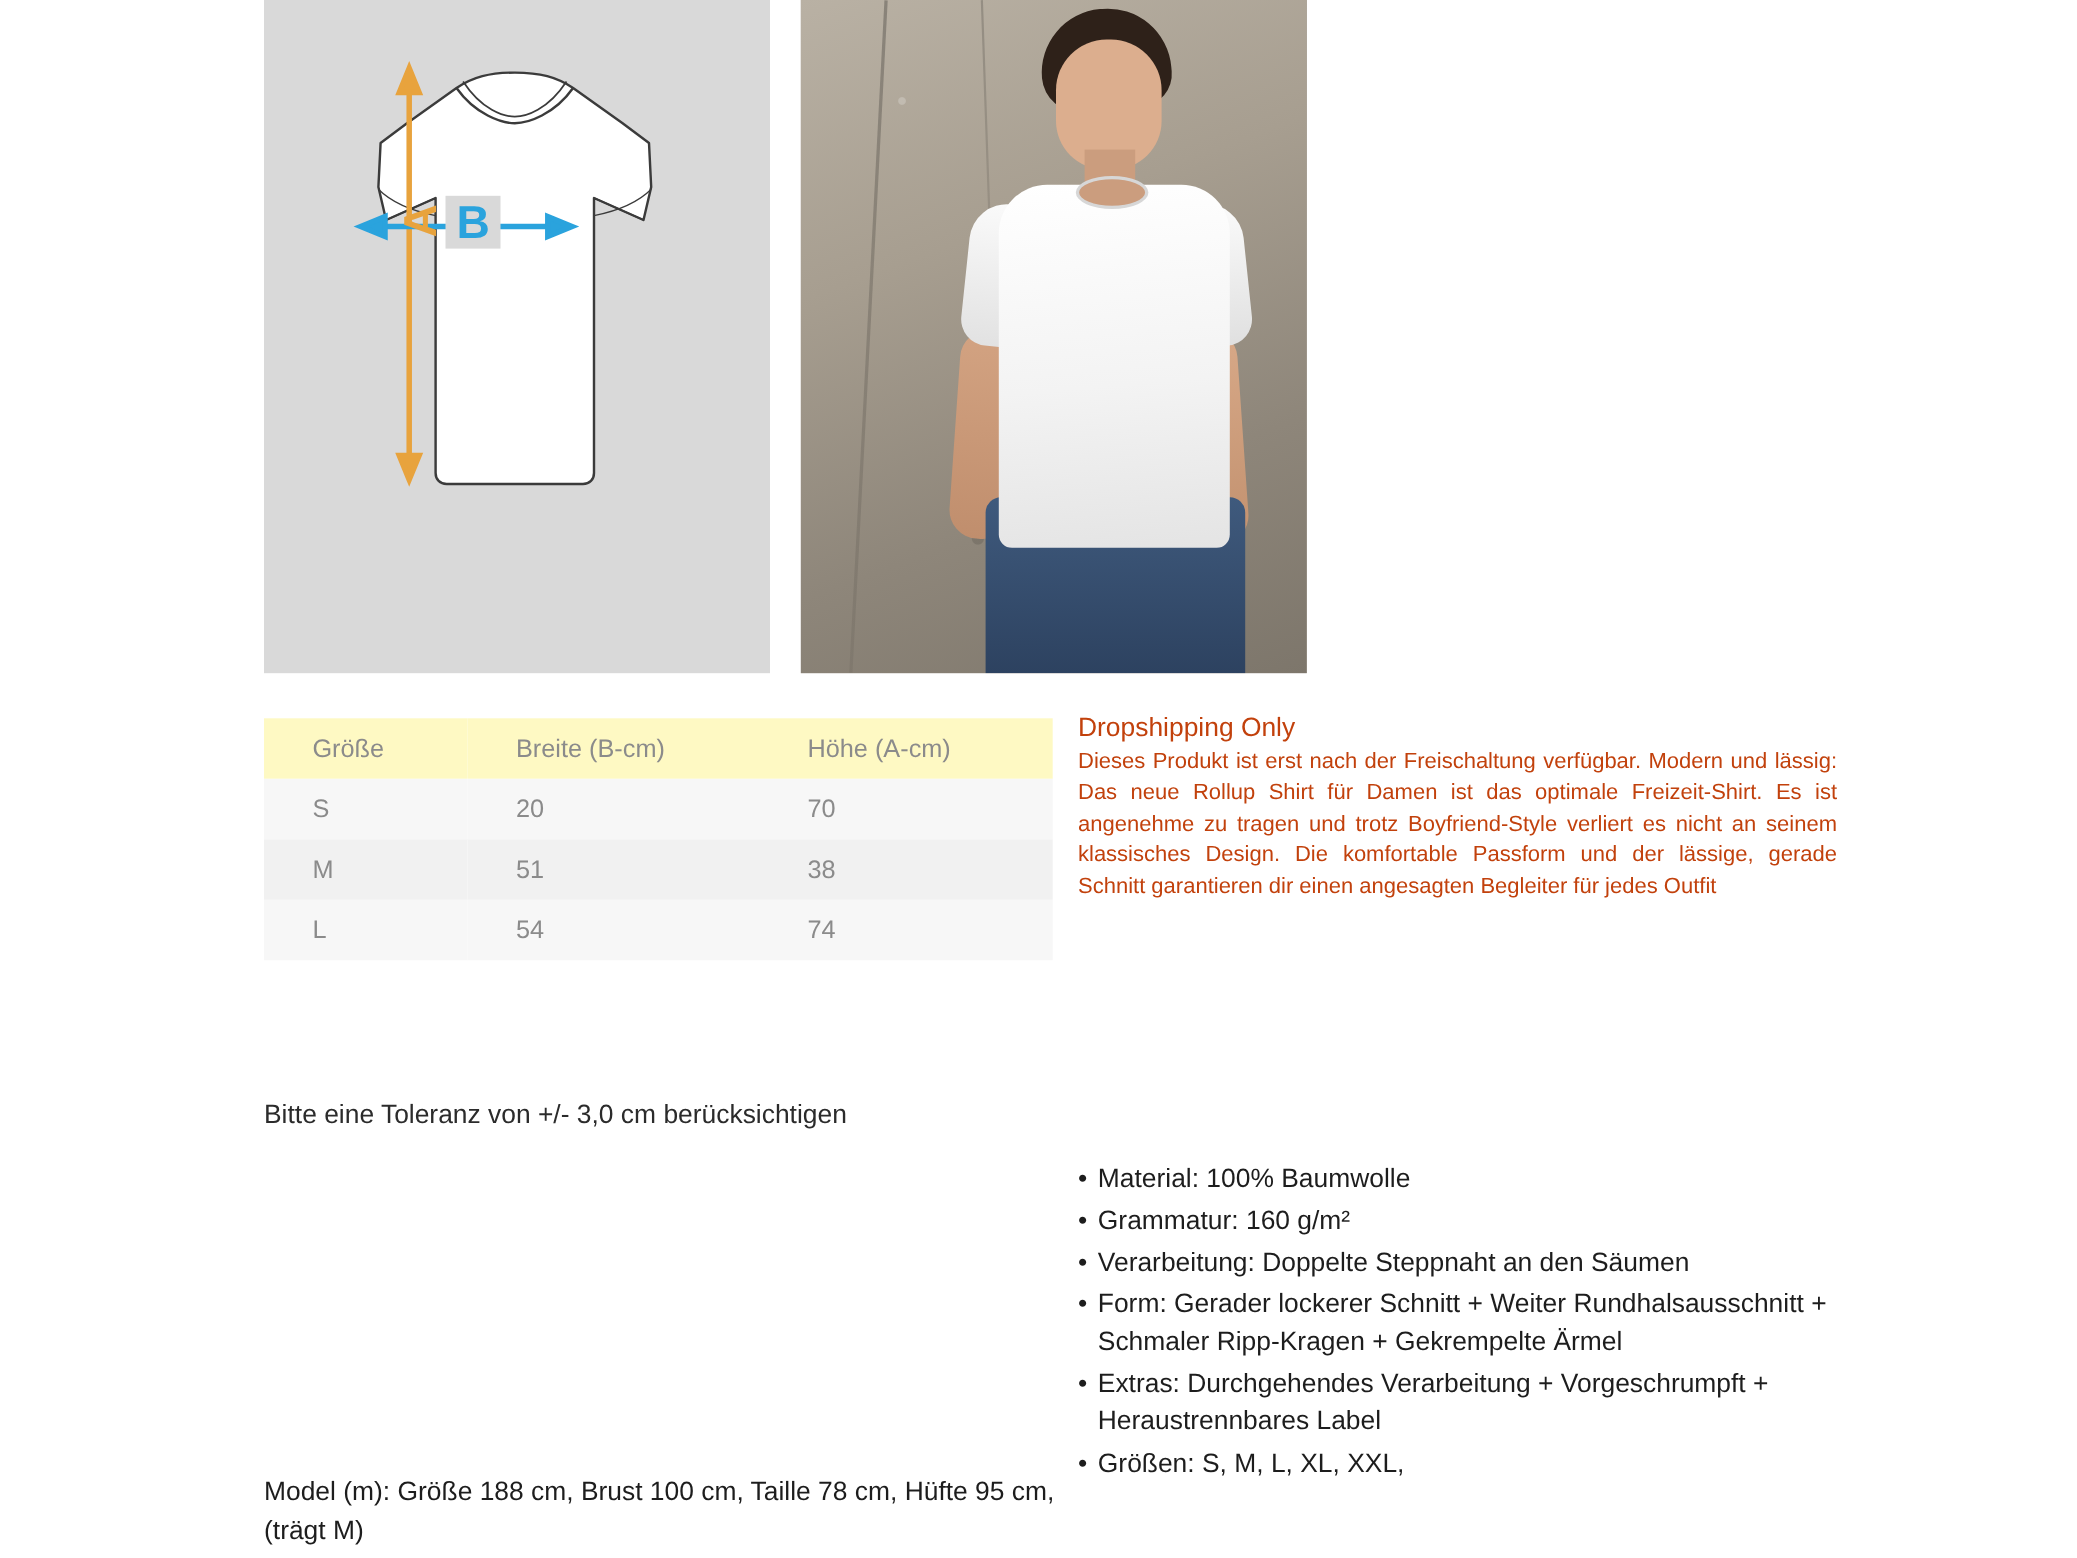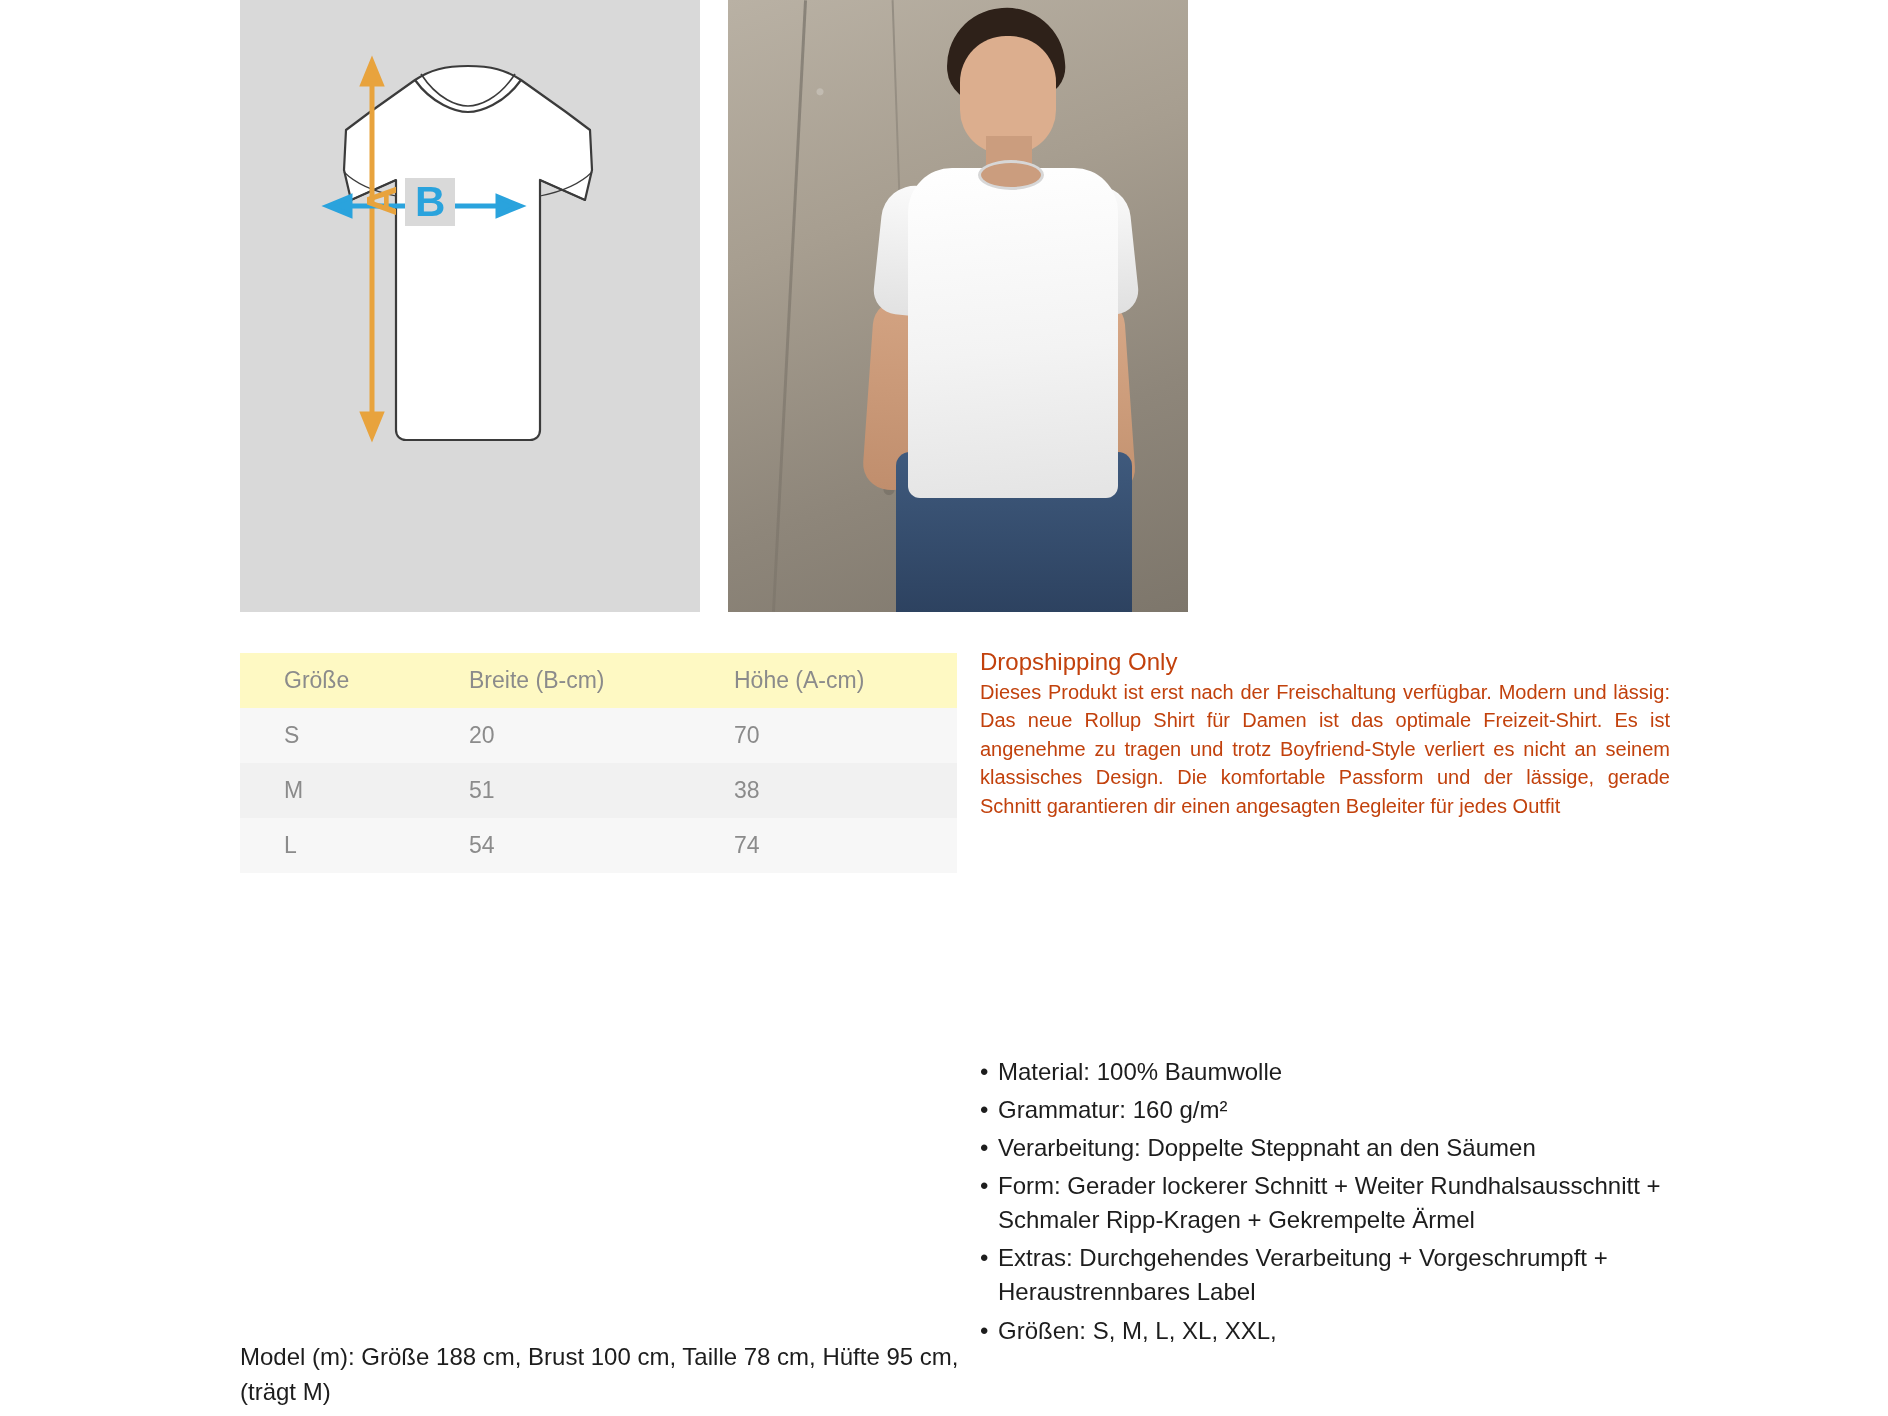--- a/index.html
+++ b/index.html
@@ -284,20 +284,21 @@
         <td>38</td>
       </tr>
       <tr>
         <td>L</td>
         <td>54</td>
         <td>74</td>
       </tr>
     </tbody>
   </table>
 
+  <div class="tolerance">Bitte eine Toleranz von +/- 3,0 cm berücksichtigen</div>
 
   <div class="model-note">
     <b>Model (m):</b><span> Größe 188 cm, Brust 100 cm, Taille 78 cm, Hüfte 95 cm, (trägt M)</span>
   </div>
 
   <div class="right-col">
     <div class="dropship">Dropshipping Only</div>
     <p class="desc">Dieses Produkt ist erst nach der Freischaltung verfügbar. Modern und lässig: Das neue Rollup Shirt für Damen ist das optimale Freizeit-Shirt. Es ist angenehme zu tragen und trotz Boyfriend-Style verliert es nicht an seinem klassisches Design. Die komfortable Passform und der lässige,  gerade Schnitt garantieren dir einen angesagten Begleiter für jedes Outfit</p>
   </div>
 

